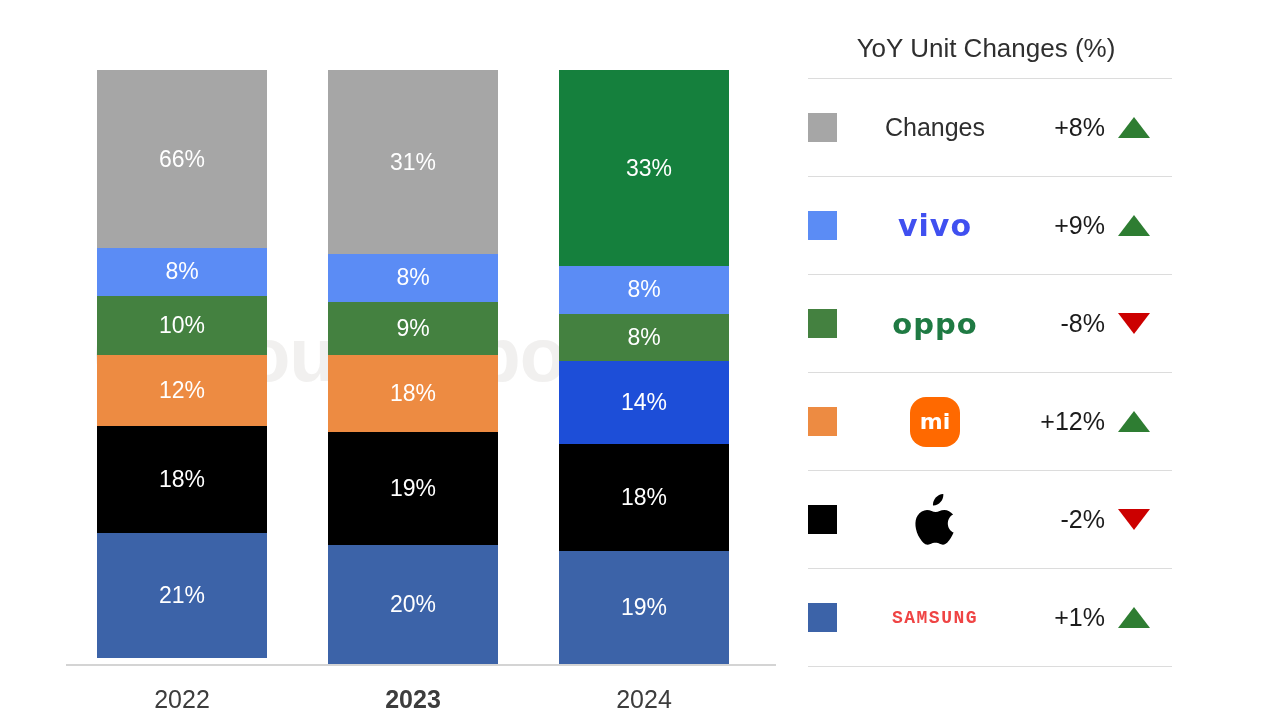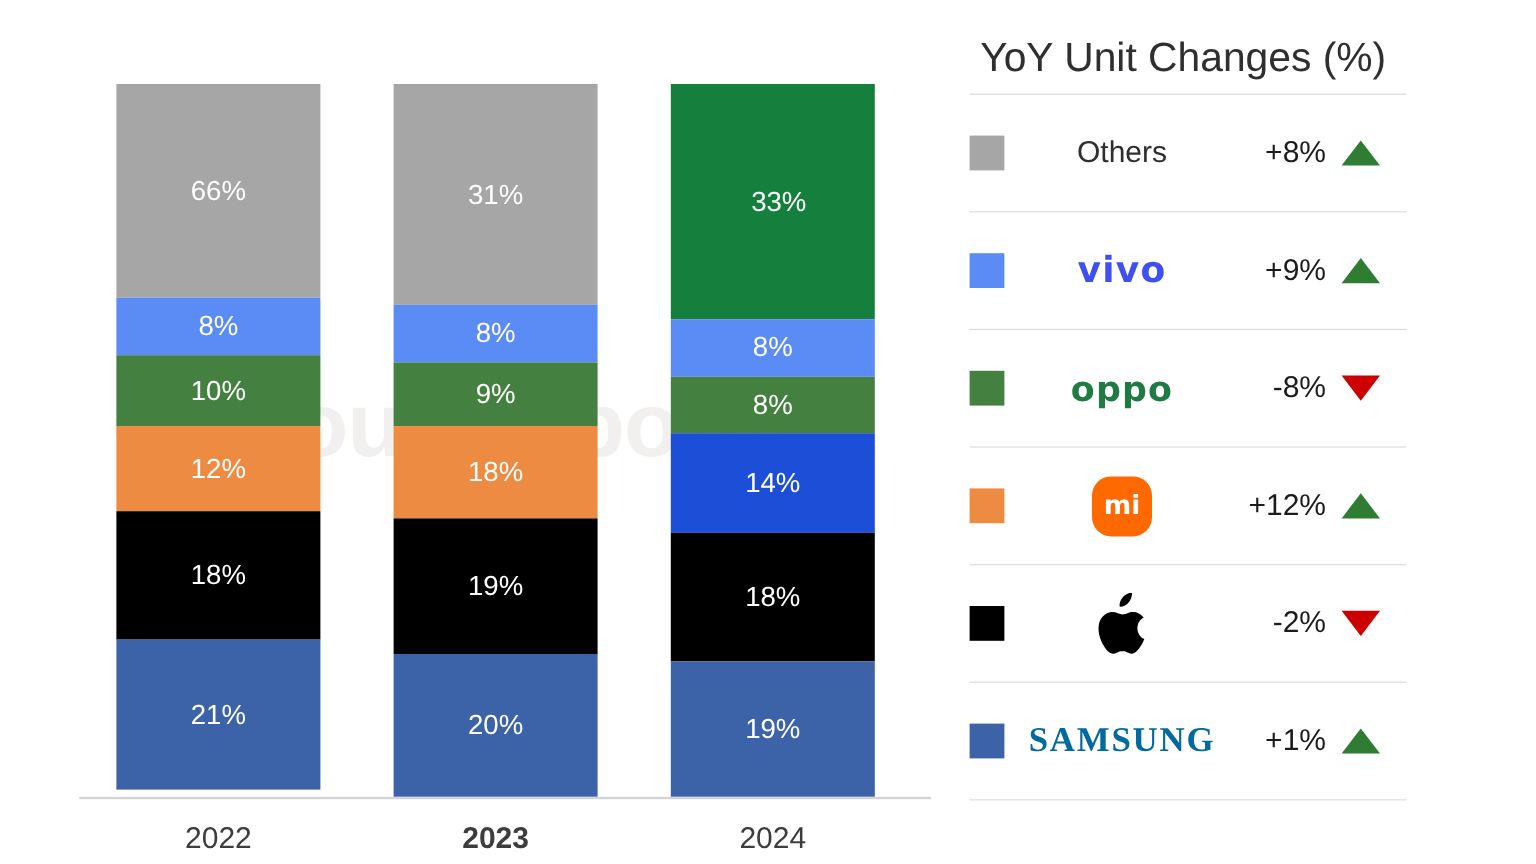--- a/index.html
+++ b/index.html
@@ -120,21 +120,21 @@
     top: 18px;
     width: 390px;
     height: 660px;
     z-index: 3;
   }
   #legend-title {
     height: 60px;
     display: flex;
     align-items: center;
     justify-content: center;
-    font-size: 34px;
+    font-size: 26px;
     color: #2f2f2f;
     padding-right: 18px;
   }
   .divider {
     height: 1px;
     background: #dcdcdc;
     margin: 0 8px 0 8px;
     width: 364px;
   }
   .legend-row {
@@ -200,25 +200,25 @@
   }
   .logo-oppo {
     font-size: 29px;
     font-weight: bold;
     color: #1f7a43;
     letter-spacing: 1px;
     -webkit-text-stroke: 0px;
     font-family: "DejaVu Sans", sans-serif;
   }
   .logo-samsung {
-    font-size: 29px;
-    font-weight: bold;
-    color: #0369a1;
+    font-size: 18px;
+    font-weight: bold;
+    color: #ef4444;
     letter-spacing: 1.5px;
-    font-family: Liberation Serif, serif;
+    font-family: Liberation Mono, monospace;
   }
   .logo-xiaomi {
     width: 50px;
     height: 50px;
     border-radius: 16px;
     background: #ff6900;
     color: #ffffff;
     display: flex;
     align-items: center;
     justify-content: center;
@@ -306,21 +306,21 @@
     </div>
 </div>
 
 <div id="legend">
   <div id="legend-title">YoY Unit Changes (%)</div>
   <div class="divider"></div>
   <div id="legend-rows">
       <div class="legend-row">
         <div class="swatch" style="background: rgb(166, 166, 166);"></div>
         <div class="brand">
-          <div class="brand-text">Others</div>
+          <div class="brand-text">Changes</div>
         </div>
         <div class="change">+8%</div>
         <div class="arrow">
           <div class="tri-up" style="border-bottom-color: rgb(46, 125, 50);"></div>
         </div>
       </div>
       <div class="divider"></div>
       <div class="legend-row">
         <div class="swatch" style="background: rgb(91, 140, 245);"></div>
         <div class="brand">

